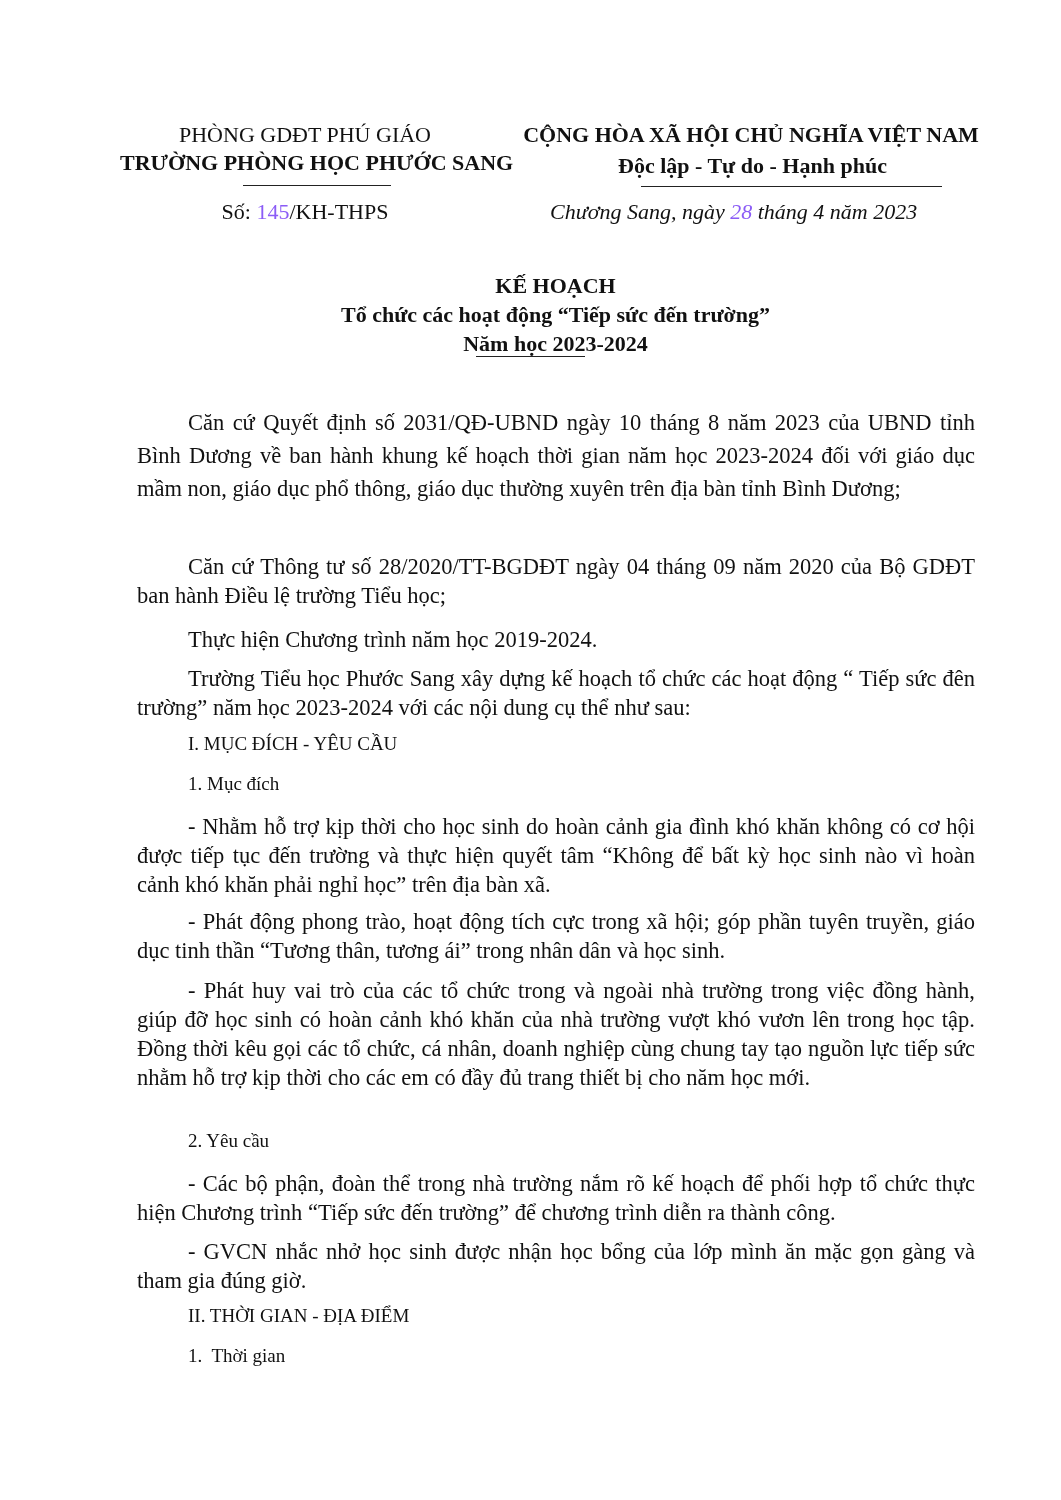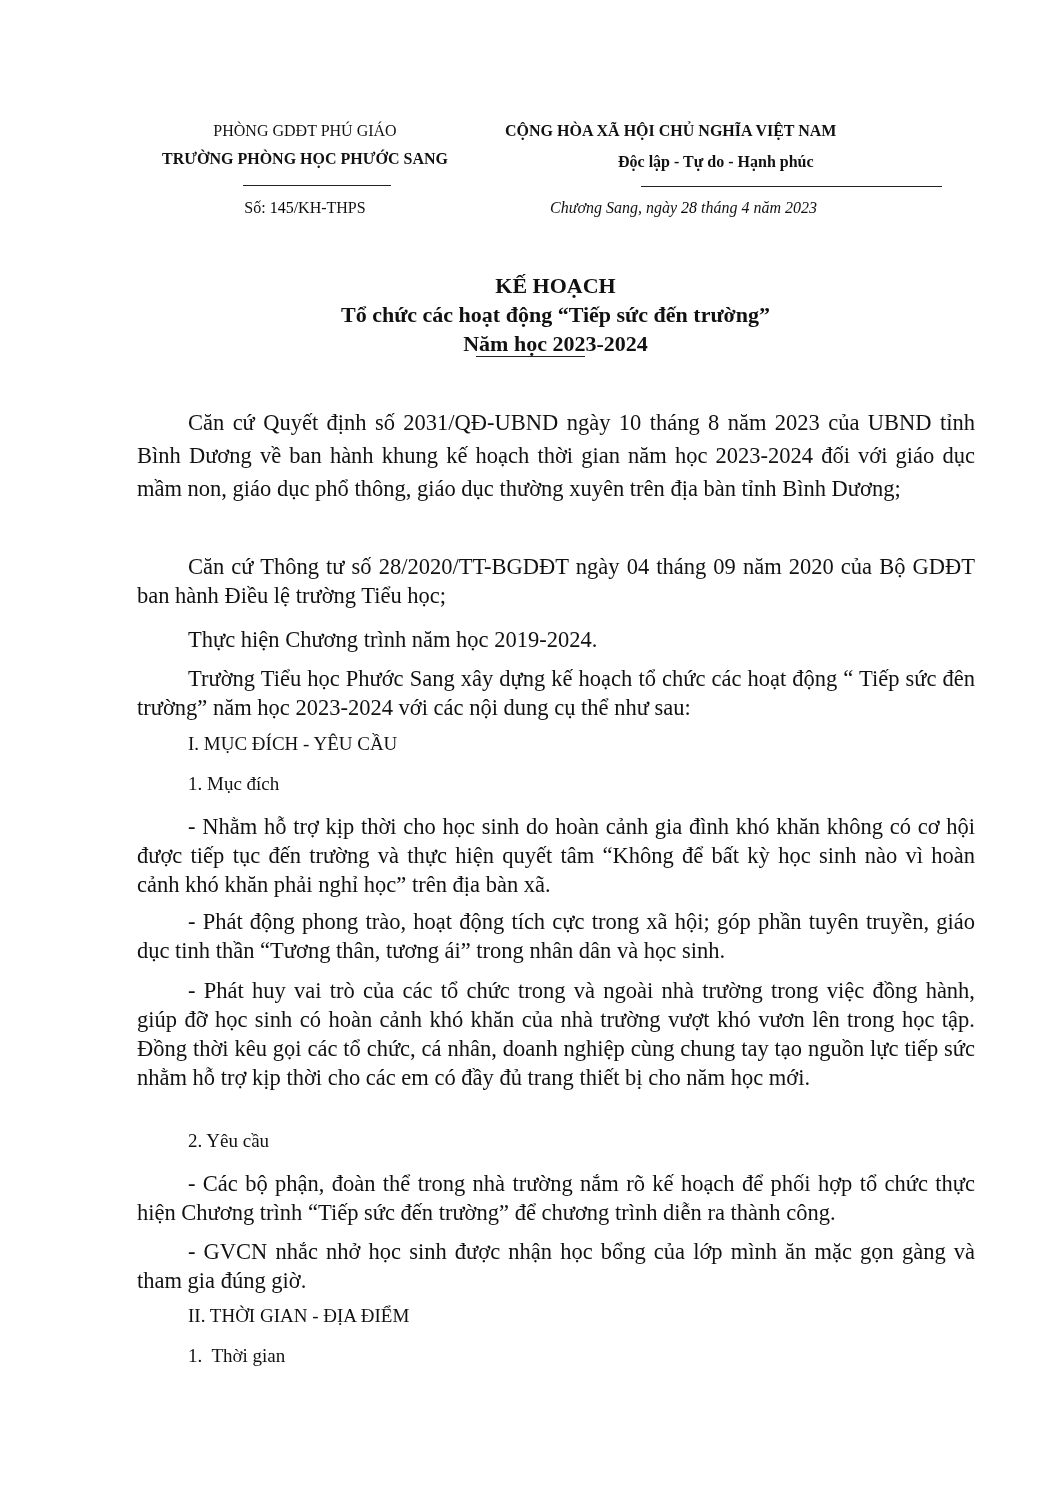--- a/index.html
+++ b/index.html
@@ -1,24 +1,24 @@
 <!DOCTYPE html>
 <html><head>
 <meta charset="utf-8">
 <style>
   html, body { margin:0; padding:0; background:#ffffff; }
   body { width:1061px; height:1500px; position:relative; overflow:hidden;
          font-family:"Liberation Serif", "DejaVu Serif", serif; color:#111; }
   .abs { position:absolute; white-space:nowrap; }
   .hdr-left { left:120px; width:370px; text-align:center; }
-  .hdr-right { left:505px; width:492px; }
-  .f22 { font-size:16px; }
+  .hdr-right { left:505px; width:492px; text-align:center; }
+  .f22 { font-size:22px; }
   .b { font-weight:bold; }
   .i { font-style:italic; }
-  .red { color:#000000; }
+  .red { color:#8b5cf6; }
   .rule { position:absolute; height:1px; background:#222; }
   .title { left:0; width:1111px; text-align:center; font-weight:bold; font-size:22px; }
   .body-text { position:absolute; left:137px; width:838px; font-size:22.5px; line-height:29px; text-align:justify; }
   .indent { text-indent:51px; }
   .heading { position:absolute; left:188px; font-size:19px; font-weight:normal; }
 </style>
 </head>
 <body>
 
 <div class="abs hdr-left f22" style="top:122px;">PHÒNG GDĐT PHÚ GIÁO</div>

